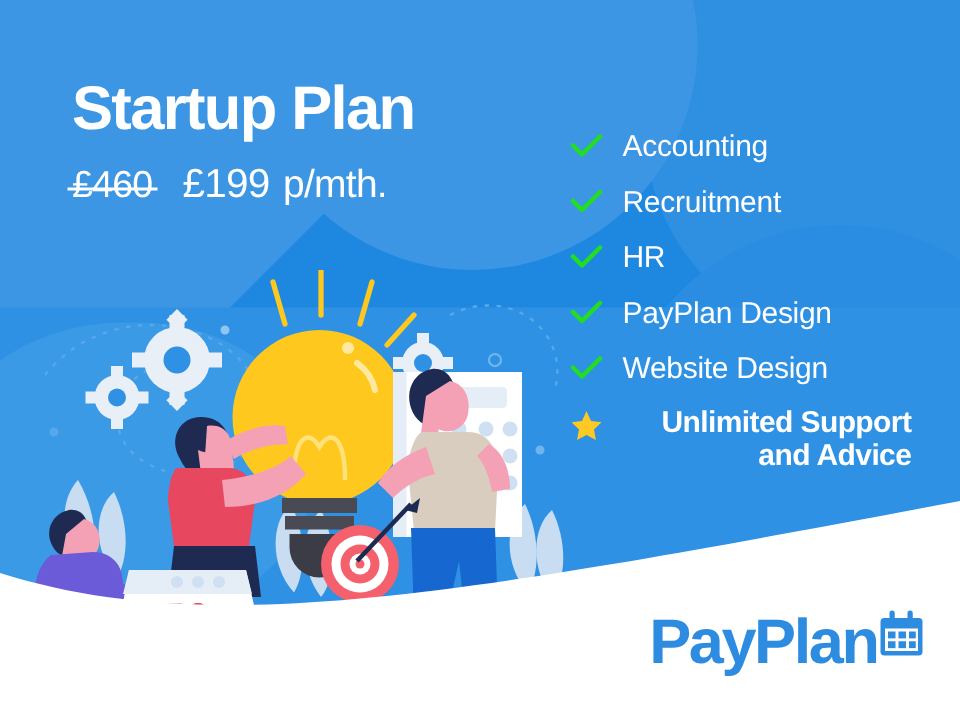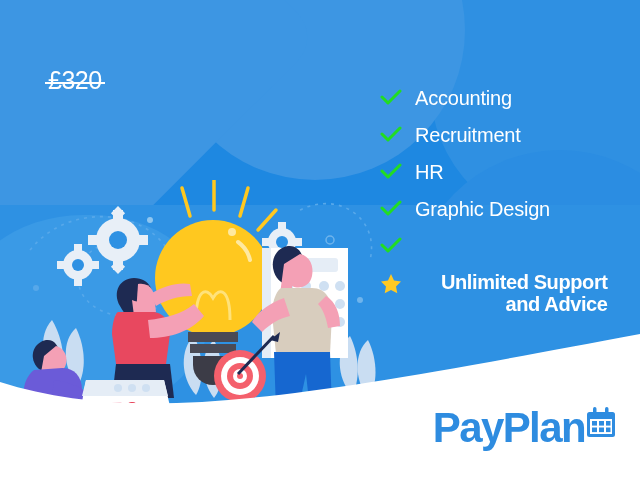--- a/index.html
+++ b/index.html
@@ -268,22 +268,27 @@
       <line x1="-2" y1="-2" x2="34" y2="-40" stroke="#1E2A52" stroke-width="3"></line>
       <path d="M30 -36 l10 -8 l-2 10 z" fill="#1E2A52"></path>
     </g>
   </svg>
 
   <svg class="wave" viewBox="0 0 640 160" preserveAspectRatio="none">
     <path d="M0 62 C140 106 300 78 640 14 L640 160 L0 160 Z" fill="#FFFFFF"></path>
   </svg>
 
   <div class="headline">
+    <h1 class="plan-title">Startup Plan</h1>
     <div class="price-row">
-      <span class="price-old">£320</span>
+      <span class="price-old">£460</span>
+      <span class="price-new">
+        <span>£199</span>
+        <span class="price-suffix">p/mth.</span>
+      </span>
     </div>
   </div>
 
   <div class="features">
 
     <div class="feature">
       <span class="mark">
         <svg width="22" height="17" viewBox="0 0 22 17">
             <path d="M2 8 L8 14 L20 2" fill="none" stroke="#22DD22" stroke-width="3" stroke-linecap="round" stroke-linejoin="round"></path>
           </svg>
@@ -308,29 +313,30 @@
       </span>
       <span class="label">HR</span>
     </div>
 
     <div class="feature">
       <span class="mark">
         <svg width="22" height="17" viewBox="0 0 22 17">
             <path d="M2 8 L8 14 L20 2" fill="none" stroke="#22DD22" stroke-width="3" stroke-linecap="round" stroke-linejoin="round"></path>
           </svg>
       </span>
-      <span class="label">Graphic Design</span>
-    </div>
-
-    <div class="feature">
-      <span class="mark">
-        <svg width="22" height="17" viewBox="0 0 22 17">
-            <path d="M2 8 L8 14 L20 2" fill="none" stroke="#22DD22" stroke-width="3" stroke-linecap="round" stroke-linejoin="round"></path>
-          </svg>
-      </span>
+      <span class="label">PayPlan Design</span>
+    </div>
+
+    <div class="feature">
+      <span class="mark">
+        <svg width="22" height="17" viewBox="0 0 22 17">
+            <path d="M2 8 L8 14 L20 2" fill="none" stroke="#22DD22" stroke-width="3" stroke-linecap="round" stroke-linejoin="round"></path>
+          </svg>
+      </span>
+      <span class="label">Website Design</span>
     </div>
 
     <div class="feature highlight">
       <span class="mark">
         <svg width="22" height="21" viewBox="0 0 22 21">
             <path d="M11 1 L14 7.6 L21 8.5 L16 13.4 L17.3 20.3 L11 17 L4.7 20.3 L6 13.4 L1 8.5 L8 7.6 Z" fill="#FFC923"></path>
           </svg>
       </span>
       <span class="label">Unlimited Support
 and Advice</span>

